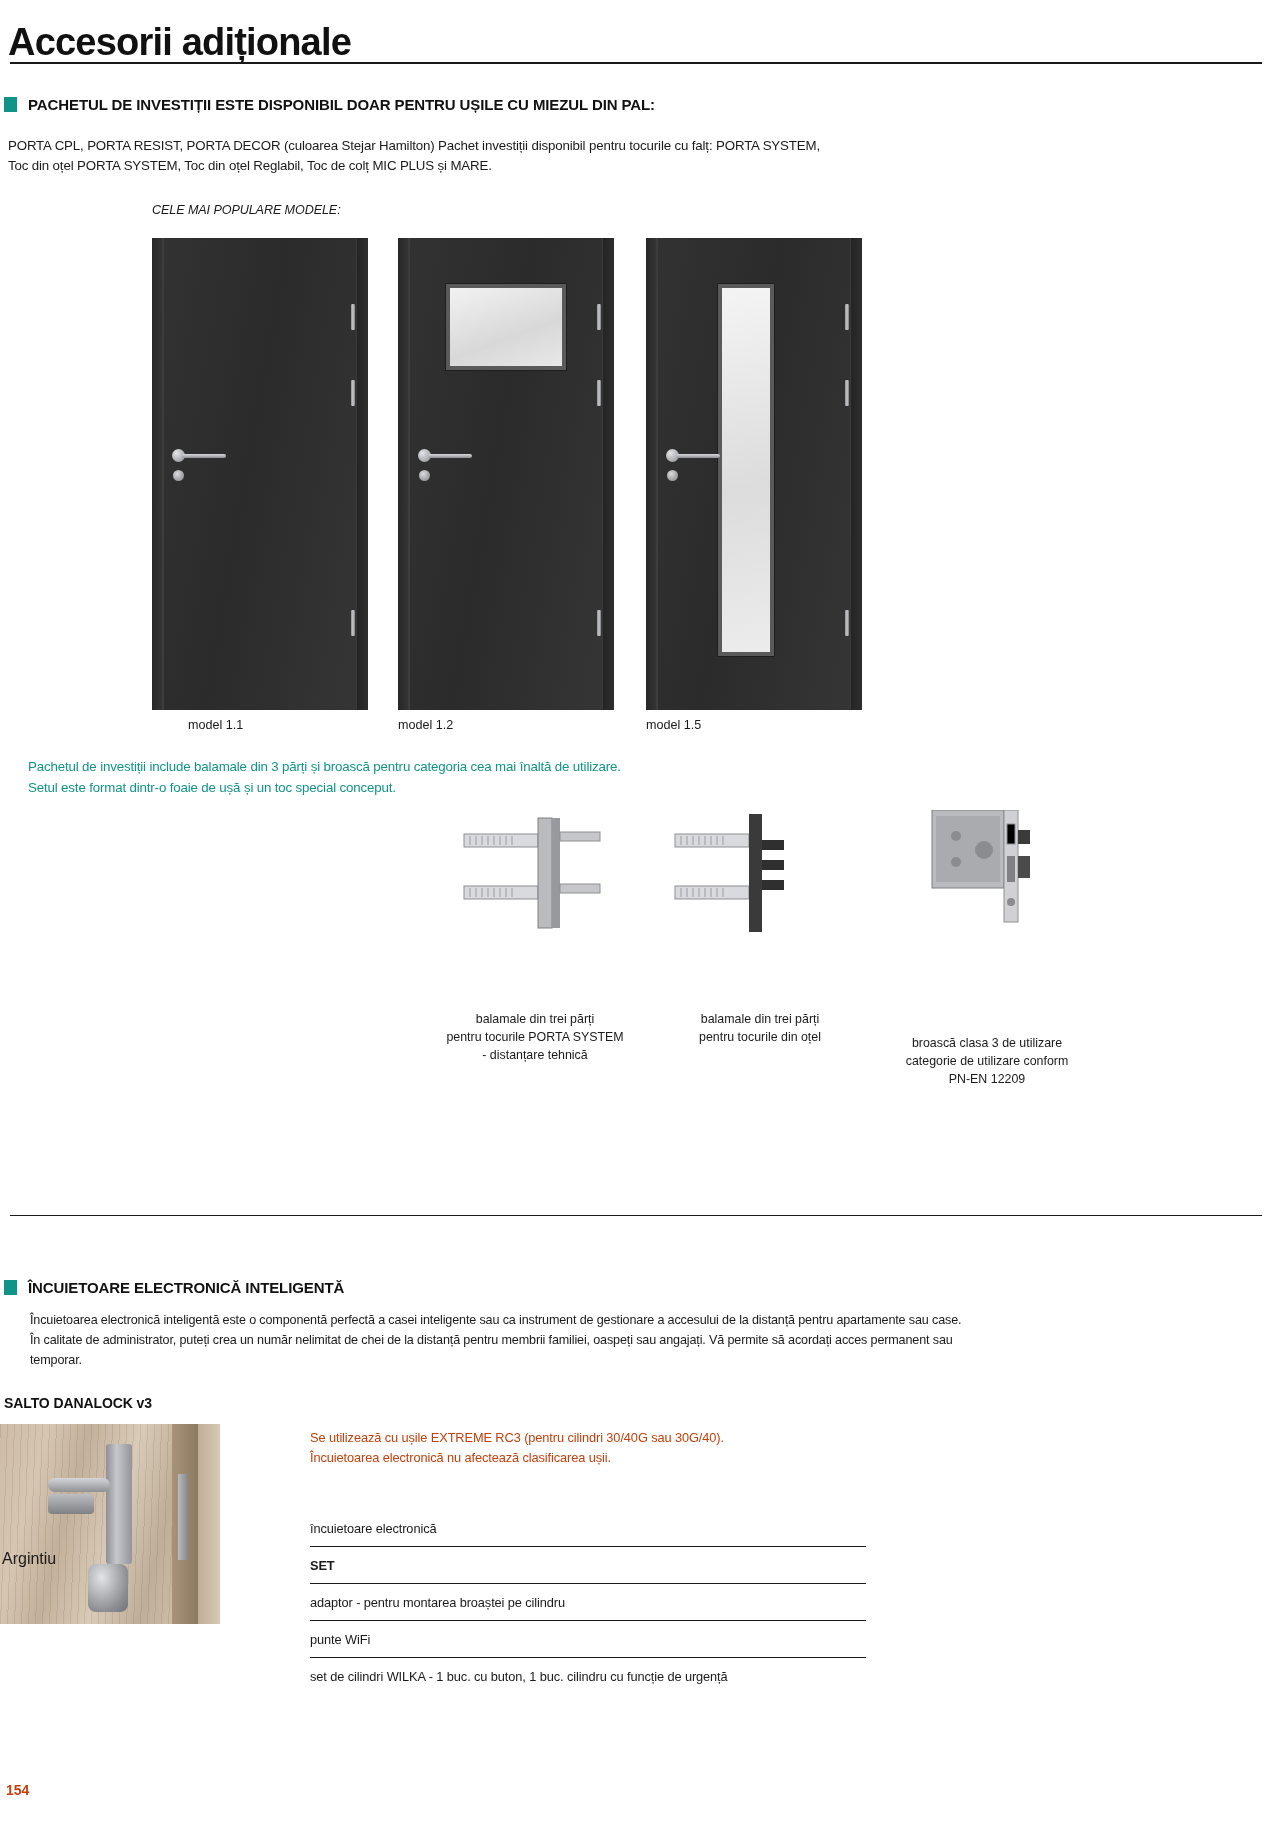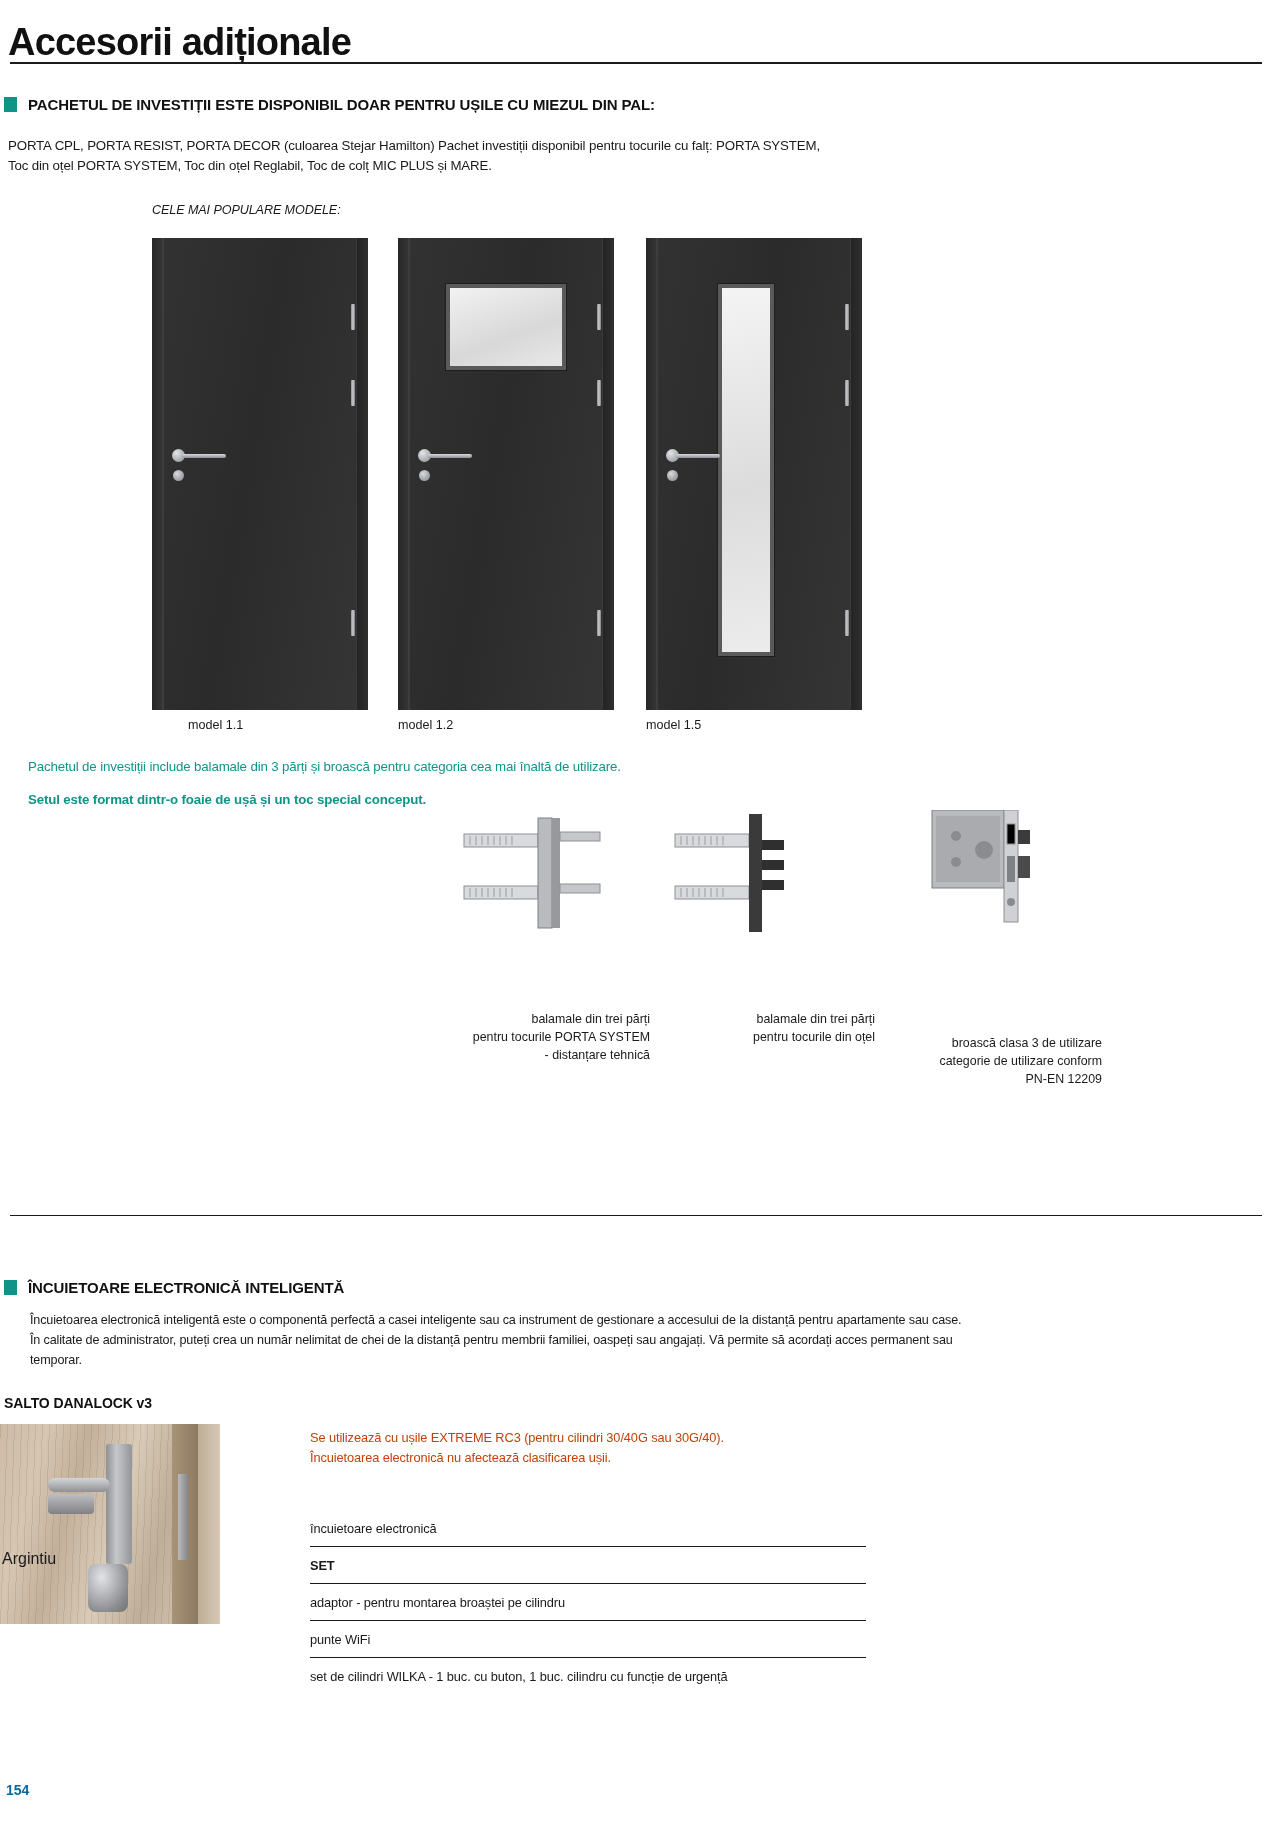--- a/index.html
+++ b/index.html
@@ -136,34 +136,34 @@
 
   
   .teal-note {
     position: absolute;
     left: 28px; top: 756px;
     font-size: 13.3px;
     line-height: 21px;
     color: #119488;
     letter-spacing: -0.15px;
   }
-  .teal-note .strong { font-weight: 700; display: block; margin-top: 12px; }
+  .teal-note .strong { font-weight: 400; display: block; }
   .teal-note .norm { display: block; }
 
   
   .hw-row { position: absolute; left: 420px; top: 810px; width: 690px; height: 200px; }
   .hw-item { position: absolute; top: 0; width: 220px; height: 200px; }
   .hw-item.i1 { left: 0px; }
   .hw-item.i2 { left: 225px; }
   .hw-item.i3 { left: 452px; }
   .hw-cap {
     position: absolute;
     top: 200px;
     width: 230px;
-    text-align: right;
+    text-align: center;
     font-size: 12.4px;
     line-height: 18px;
     color: #1a1a1a;
   }
   .hw-cap.c1 { left: 0px; }
   .hw-cap.c2 { left: 225px; }
   .hw-cap.c3 { left: 452px; margin-top: 24px; }
   .hw-cap .ln { display: block; }
 
   .divider-rule {
@@ -237,21 +237,21 @@
     border-bottom: 1.6px solid #1a1a1a;
     font-size: 12.8px;
     letter-spacing: -0.1px;
     color: #1a1a1a;
   }
   .set-row.head { font-weight: 700; }
   .set-row.last { border-bottom: none; }
 
   .page-num {
     position: absolute; left: 6px; top: 1782px;
-    font-size: 14px; font-weight: 700; color: #0369a1;
+    font-size: 14px; font-weight: 700; color: #c2410c;
   }
 </style>
 </head>
 <body>
 
 <div class="page">
 
   <h1 class="page-title">Accesorii adiționale</h1>
   <div class="title-rule"></div>
 

